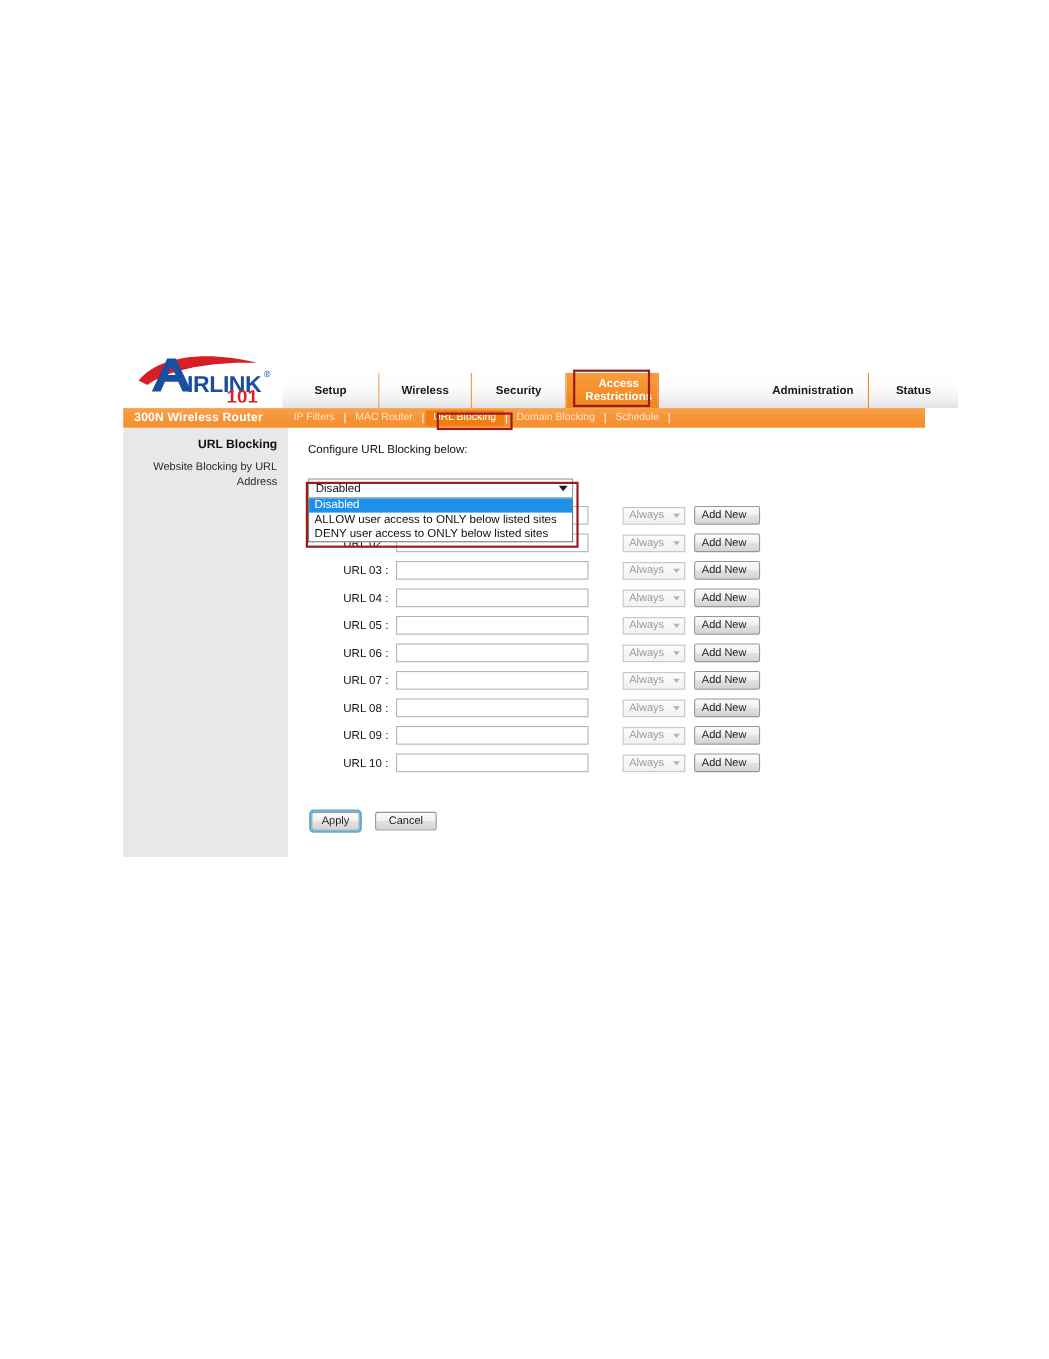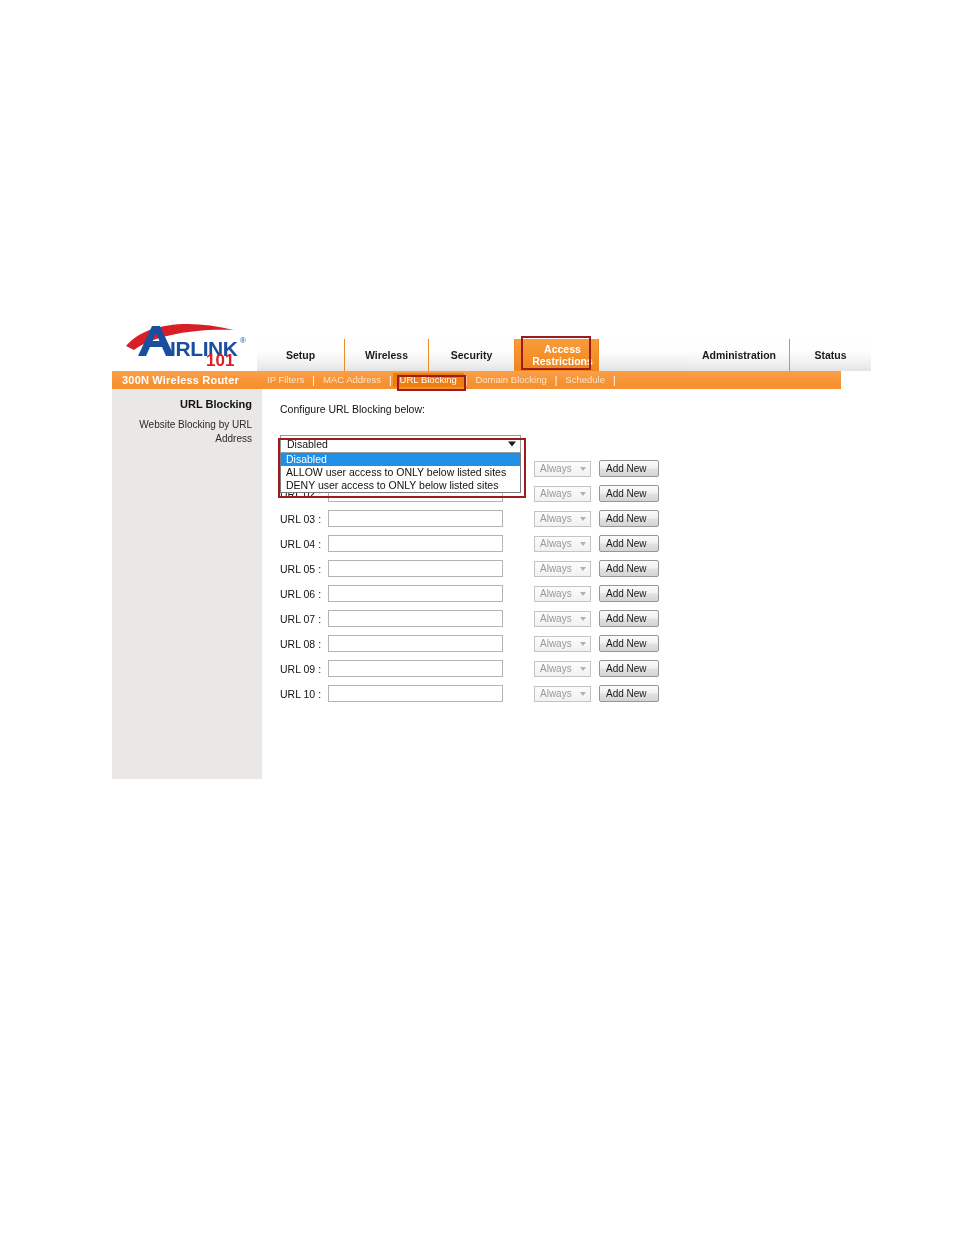--- a/index.html
+++ b/index.html
@@ -210,20 +210,21 @@
   }
 
   
   .url-rows {
     margin-top: 3px;
   }
   .url-row {
     display: flex;
     align-items: center;
     height: 25px;
+    padding-left: 32px;
   }
   .url-label {
     width: 48px;
     font-size: 10.5px;
     color: #111111;
     white-space: nowrap;
   }
   .url-input {
     width: 175px;
     height: 17px;
@@ -355,21 +356,21 @@
           <span>Status</span>
         </div>
       </div>
     </div>
 
     <div class="subnav">
       <div class="model-name">300N Wireless Router</div>
       <div class="subnav-items">
         <div class="subnav-item">IP Filters</div>
         <div class="subnav-sep">|</div>
-        <div class="subnav-item">MAC Address</div>
+        <div class="subnav-item">MAC Router</div>
         <div class="subnav-sep">|</div>
         <div class="subnav-item active">URL Blocking</div>
         <div class="subnav-sep">|</div>
         <div class="subnav-item">Domain Blocking</div>
         <div class="subnav-sep">|</div>
         <div class="subnav-item">Schedule</div>
         <div class="subnav-sep">|</div>
       </div>
     </div>
 
@@ -493,20 +494,24 @@
             <input class="url-input" type="text" value="" style="">
             <div class="sched-select">
               <span>Always</span>
               <span class="sched-arrow"></span>
             </div>
             <button class="addnew-btn">Add New</button>
           </div>
 
         </div>
 
+        <div class="footer-btns">
+          <button class="btn btn-apply">Apply</button>
+          <button class="btn btn-cancel">Cancel</button>
+        </div>
 
       </div>
     </div>
   </div>
 
   <div class="annot" id="annot-tab"></div>
   <div class="annot" id="annot-subtab"></div>
   <div class="annot" id="annot-mode"></div>
 
 </div>

